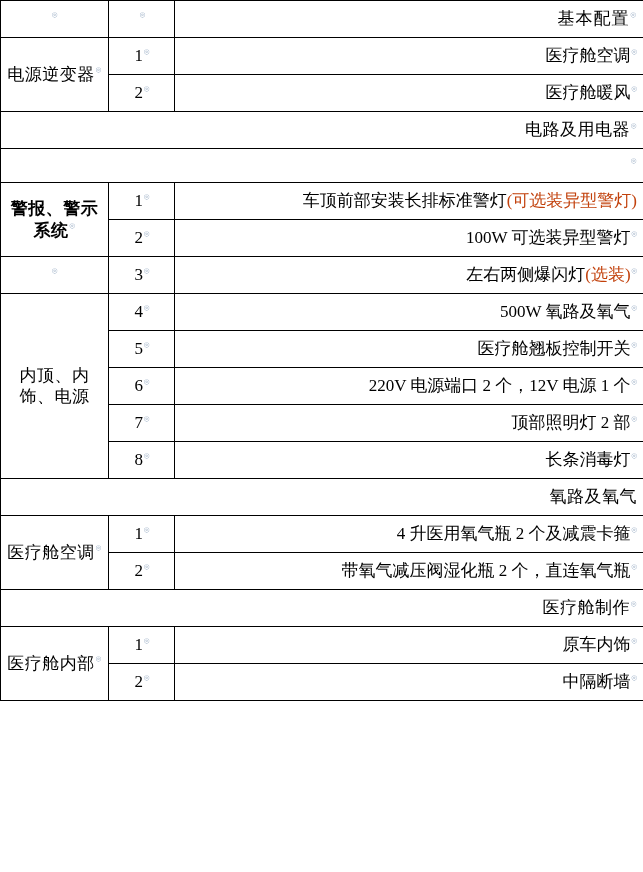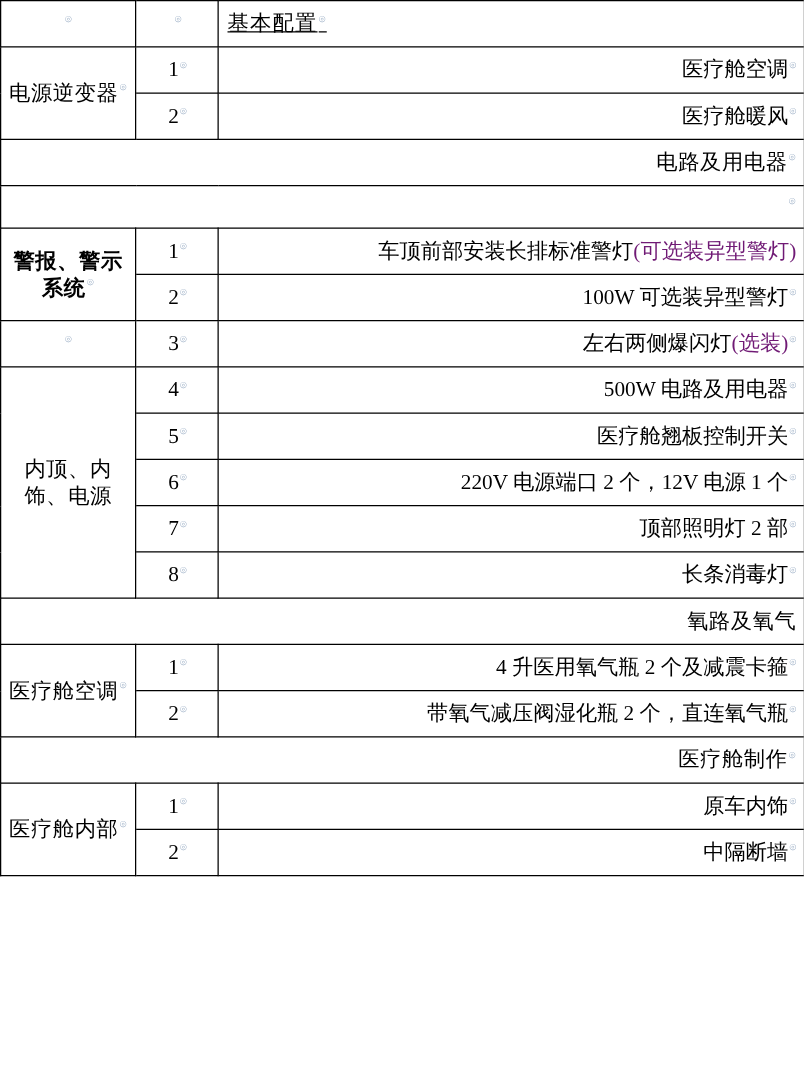--- a/index.html
+++ b/index.html
@@ -65,31 +65,30 @@
   td.section {
     background: #dce6f1;
     text-align: right;
     font-size: 17px;
     letter-spacing: 0.5px;
   }
   td.section.blank {
     height: 33px;
   }
   td.header-main {
-    text-align: left;
+    text-align: right;
     font-size: 17px;
     letter-spacing: 1px;
-    text-decoration: underline;
   }
   td.blankcell {
     background: #ffffff;
   }
 
   .red {
-    color: #701a75;
+    color: #c2410c;
   }
   .mark {
     font-size: 9px;
     color: #8aa0bb;
     vertical-align: super;
     margin-left: 1px;
   }
   .nowrap { white-space: nowrap; }
 </style>
 </head>
@@ -183,21 +182,21 @@
       </tr>
 
       <tr class="rowh">
         <td class="cat" rowspan="5">
           <div class="cell-pad"><span>内顶、内饰、电源</span></div>
         </td>
         <td class="num">
           <div class="cell-pad"><span>4</span><span class="mark">⌾</span></div>
         </td>
         <td class="desc">
-          <div class="cell-pad"><span>500W 电路及用电器</span><span class="mark">⌾</span></div>
+          <div class="cell-pad"><span>500W 氧路及氧气</span><span class="mark">⌾</span></div>
         </td>
       </tr>
 
       <tr class="rowh">
         <td class="num">
           <div class="cell-pad"><span>5</span><span class="mark">⌾</span></div>
         </td>
         <td class="desc">
           <div class="cell-pad"><span>医疗舱翘板控制开关</span><span class="mark">⌾</span></div>
         </td>

